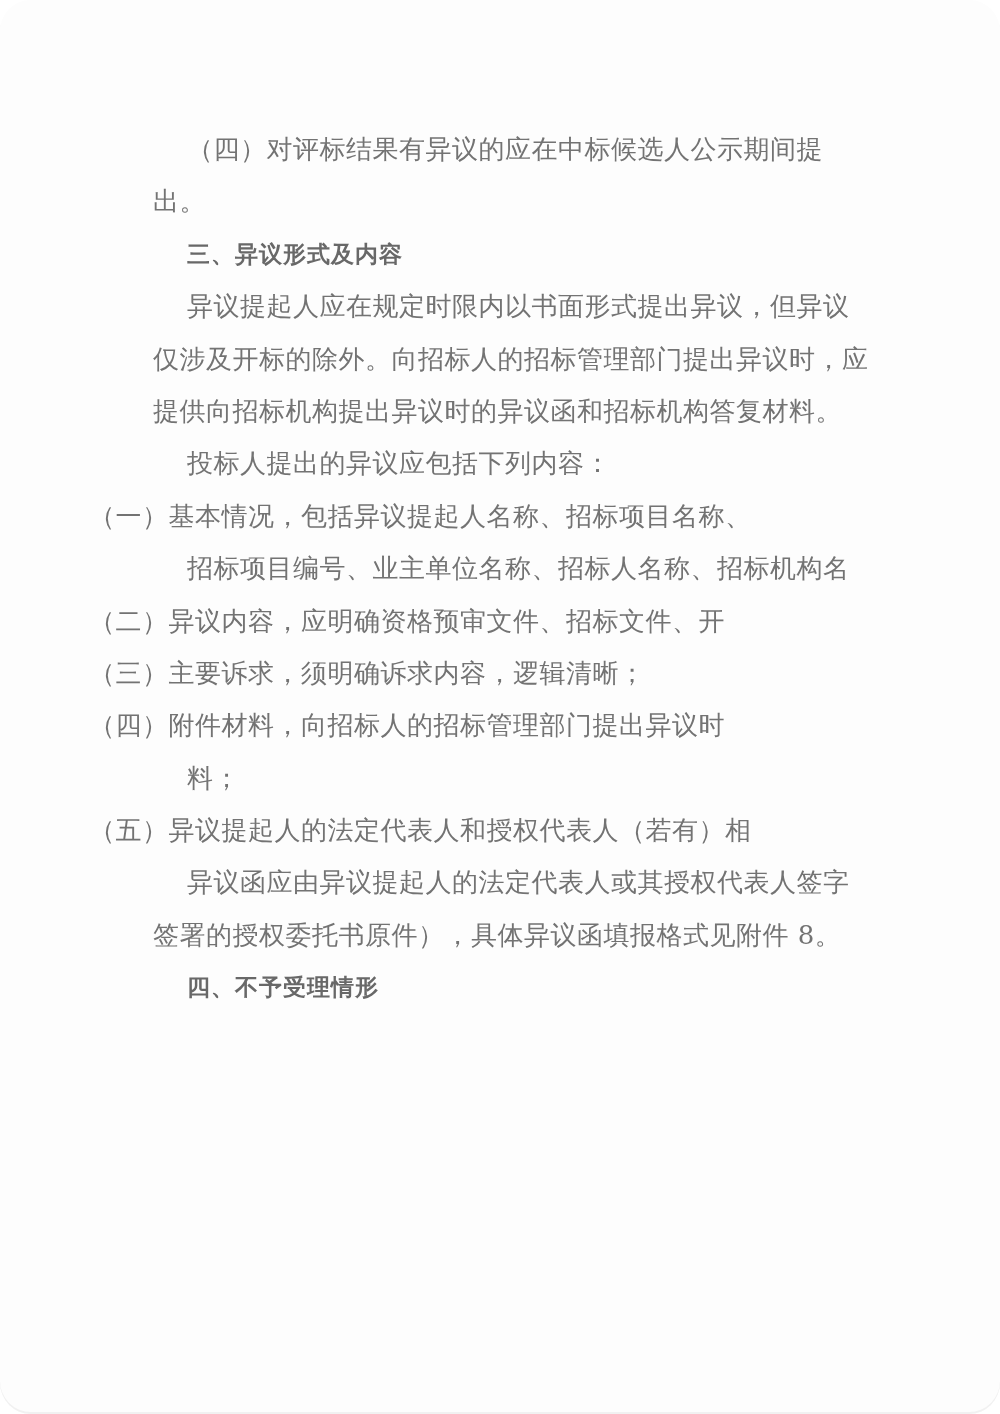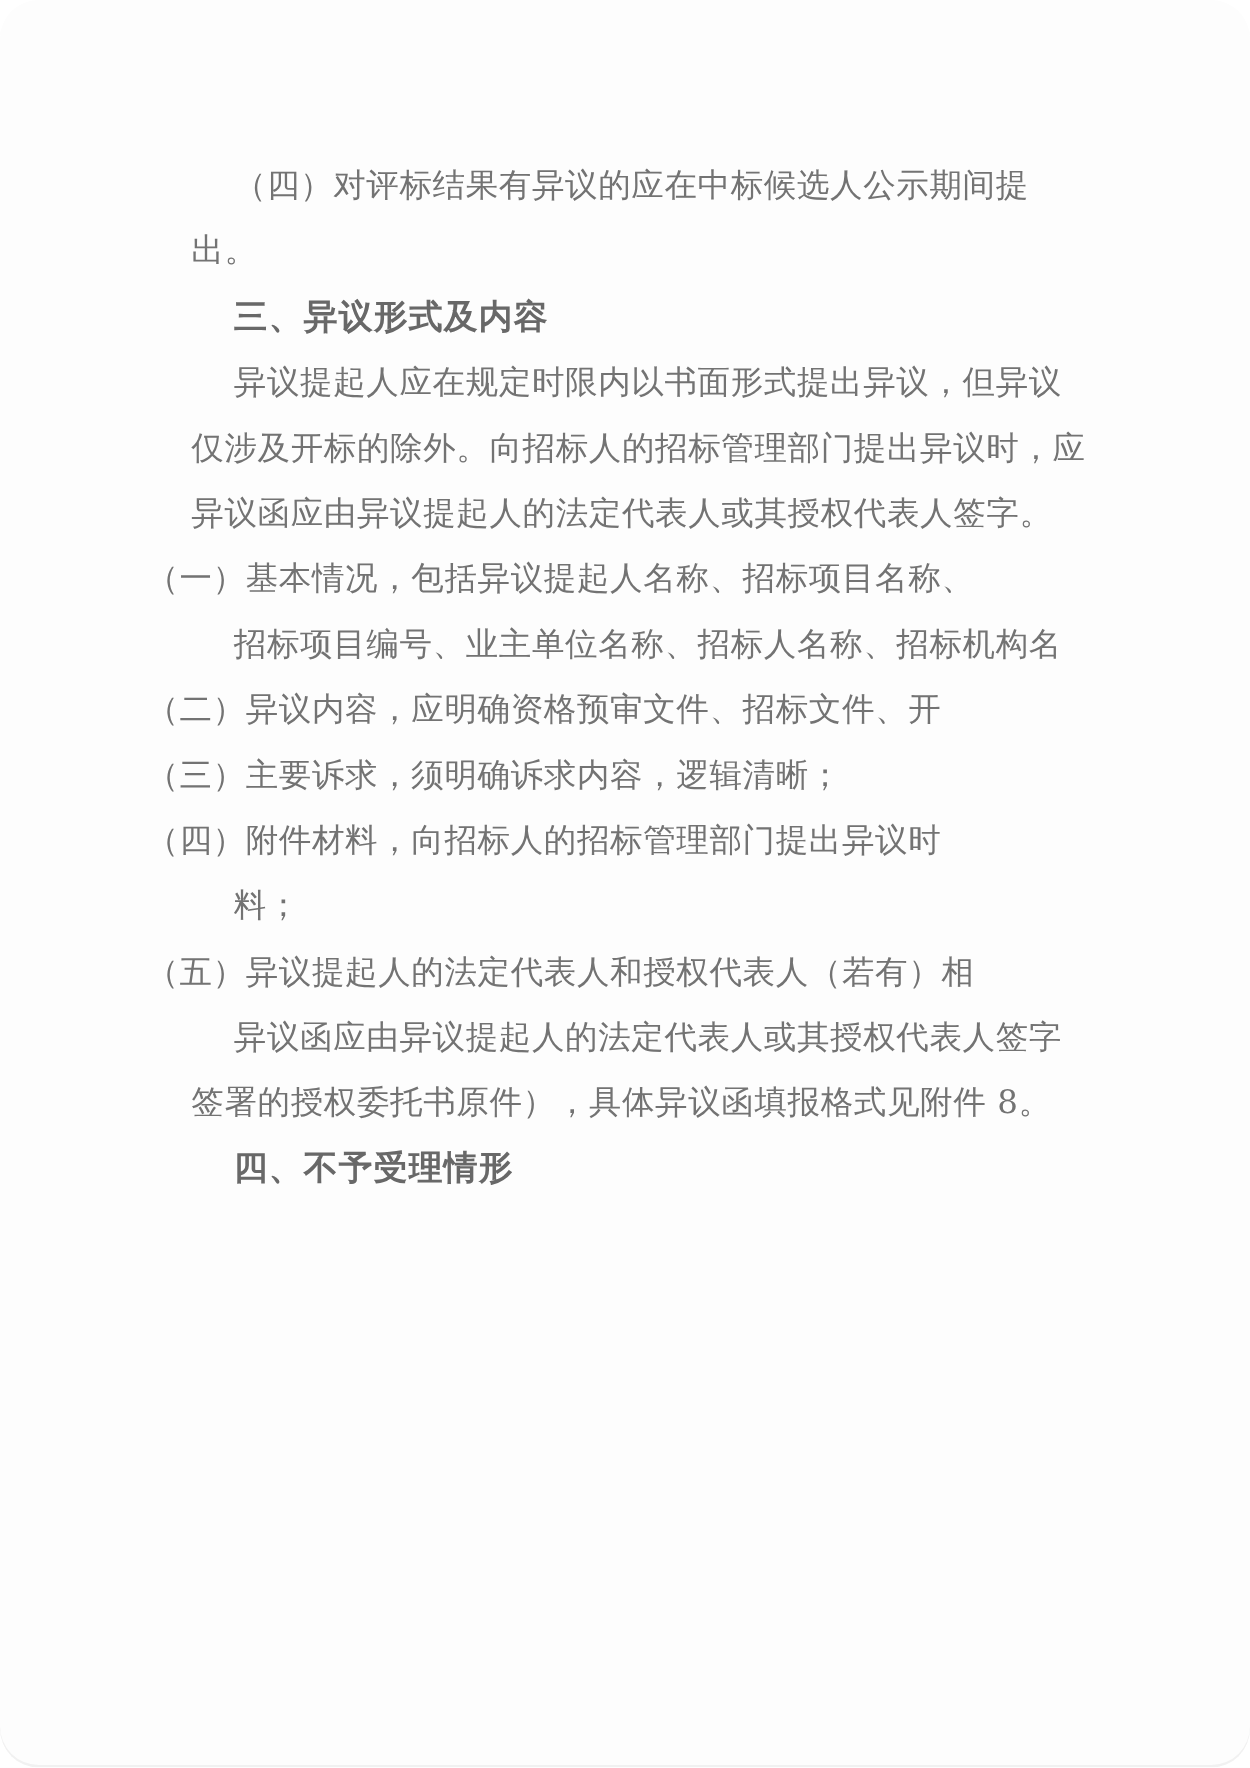--- a/index.html
+++ b/index.html
@@ -23,40 +23,41 @@
     height: 52.4px;
     line-height: 52.4px;
     font-size: 26px;
     color: #737373;
     white-space: nowrap;
     letter-spacing: 0.5px;
   }
   
   .i0 { padding-left: 153px; }  
   .i1 { padding-left: 187px; }  
-  .i2 { padding-left: 117px; }  
+  .i2 { padding-left: 89px; }  
   .hd {
     font-family: "DejaVu Sans", sans-serif;
     font-weight: 700;
-    font-size: 27px;
+    font-size: 23px;
     color: #686868;
     letter-spacing: 1px;
   }
 </style>
 </head>
 <body>
 
 <div class="page">
   <div class="doc">
     <div class="ln i1">（四）对评标结果有异议的应在中标候选人公示期间提</div>
     <div class="ln i0">出。</div>
     <div class="ln i1 hd">三、异议形式及内容</div>
     <div class="ln i1">异议提起人应在规定时限内以书面形式提出异议，但异议</div>
     <div class="ln i0">仅涉及开标的除外。向招标人的招标管理部门提出异议时，应</div>
-    <div class="ln i0">异议函应由异议提起人的法定代表人或其授权代表人签字。</div>
+    <div class="ln i0">提供向招标机构提出异议时的异议函和招标机构答复材料。</div>
+    <div class="ln i1">投标人提出的异议应包括下列内容：</div>
     <div class="ln i2">（一）基本情况，包括异议提起人名称、招标项目名称、</div>
     <div class="ln i1">招标项目编号、业主单位名称、招标人名称、招标机构名</div>
     <div class="ln i2">（二）异议内容，应明确资格预审文件、招标文件、开</div>
     <div class="ln i2">（三）主要诉求，须明确诉求内容，逻辑清晰；</div>
     <div class="ln i2">（四）附件材料，向招标人的招标管理部门提出异议时</div>
     <div class="ln i1">料；</div>
     <div class="ln i2">（五）异议提起人的法定代表人和授权代表人（若有）相</div>
     <div class="ln i1">异议函应由异议提起人的法定代表人或其授权代表人签字</div>
     <div class="ln i0">签署的授权委托书原件），具体异议函填报格式见附件 8。</div>
     <div class="ln i1 hd">四、不予受理情形</div>

